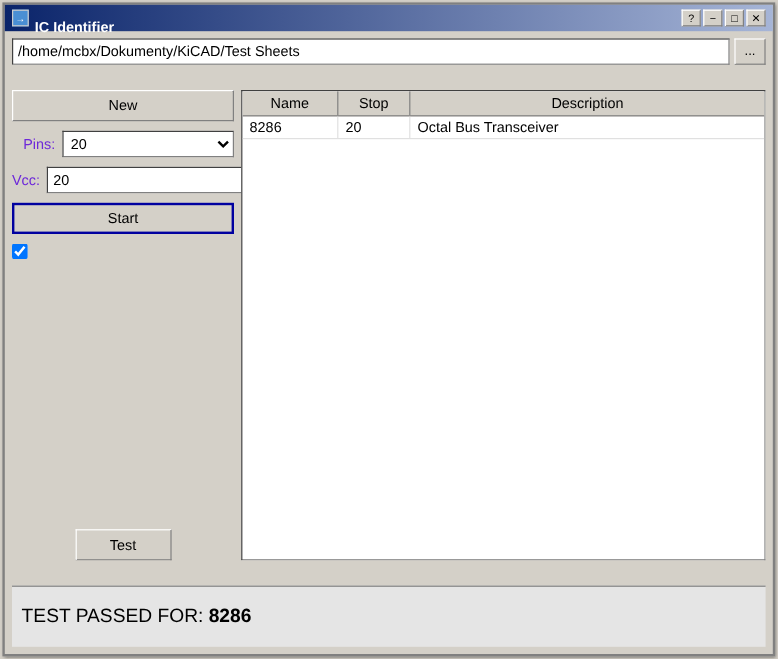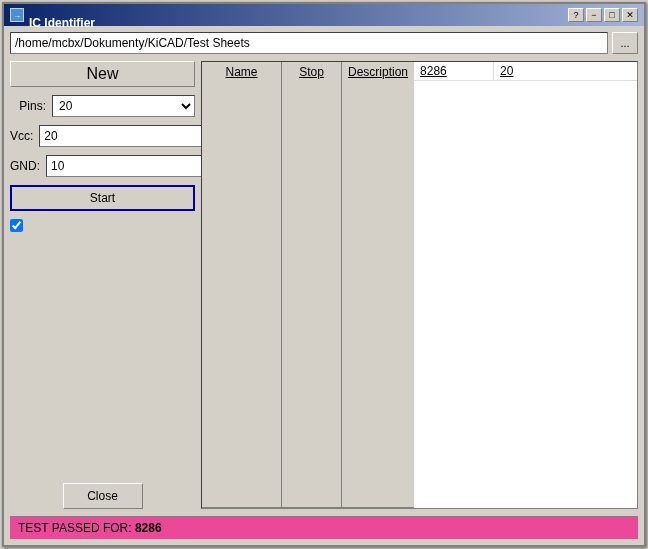--- a/index.html
+++ b/index.html
@@ -72,21 +72,21 @@
       display: flex;
       align-items: center;
       justify-content: center;
       color: #000;
     }
     .window-content {
       flex: 1;
       display: flex;
       flex-direction: column;
       padding: 6px;
-      gap: 7px;
+      gap: 21px;
       overflow: hidden;
     }
     .path-row {
       display: flex;
       align-items: center;
       gap: 4px;
     }
     .path-input {
       flex: 1;
       height: 22px;
@@ -124,31 +124,31 @@
       gap: 6px;
     }
     .new-btn {
       width: 100%;
       height: 26px;
       background: #d4d0c8;
       border: 1px solid #808080;
       border-top-color: #fff;
       border-left-color: #fff;
       cursor: pointer;
-      font-size: 16px;
+      font-size: 12px;
     }
     .field-row {
       display: flex;
       align-items: center;
       gap: 6px;
       margin-top: 2px;
     }
     .field-label {
       font-size: 12px;
-      color: #000000;
+      color: #6d28d9;
       width: 36px;
       text-align: right;
     }
     .field-input {
       flex: 1;
       height: 22px;
       border: 1px solid #808080;
       border-top-color: #404040;
       border-left-color: #404040;
       background: white;
@@ -199,23 +199,22 @@
       font-size: 12px;
       align-self: center;
     }
     .right-panel {
       flex: 1;
       border: 1px solid #808080;
       border-top-color: #404040;
       border-left-color: #404040;
       background: white;
       display: flex;
-      flex-direction: row;
+      flex-direction: column;
       overflow: hidden;
-      text-decoration: underline;
     }
     .table-header {
       display: grid;
       grid-template-columns: 80px 60px 1fr;
       background: #d4d0c8;
       border-bottom: 1px solid #808080;
     }
     .th {
       padding: 3px 6px;
       font-size: 12px;
@@ -238,24 +237,24 @@
     }
     .td {
       padding: 2px 6px;
       font-size: 12px;
       border-right: 1px solid #e0e0e0;
     }
     .td:last-child {
       border-right: none;
     }
     .status-bar {
-      padding: 4px 8px;
-      font-size: 12px;
+      padding: 16px 8px;
+      font-size: 16px;
       border-top: 1px solid #808080;
-      background: #ec4899;
+      background: #e5e5e5;
       flex-shrink: 0;
     }
     .status-bar strong {
       font-weight: bold;
     }
   </style>
 </head>
 <body>
 
 <div class="window">
@@ -295,46 +294,43 @@
             <option>28</option>
             <option>40</option>
           </select>
         </div>
 
         <div class="field-row">
           <span class="field-label">Vcc:</span>
           <input class="field-input" type="text" value="20" style="">
         </div>
 
-        <div class="field-row">
-          <span class="field-label">GND:</span>
-          <input class="field-input" type="text" value="10" style="">
-        </div>
 
         <button class="start-btn">Start</button>
 
         <div class="checkbox-row">
           <input type="checkbox" checked="" style="">
         </div>
 
         <div class="spacer"></div>
 
-        <button class="close-btn">Close</button>
+        <button class="close-btn">Test</button>
       </div>
 
       <div class="right-panel">
         <div class="table-header">
           <div class="th">Name</div>
           <div class="th">Stop</div>
           <div class="th">Description</div>
         </div>
         <div class="table-body">
           <div class="table-row">
             <div class="td">8286</div>
             <div class="td">20</div>
+            <div class="td">Octal Bus Transceiver</div>
           </div>
         </div>
       </div>
     </div>
 
     <div class="status-bar">
       <span>TEST PASSED FOR:</span>
       <strong>8286</strong>
     </div>
   </div>

